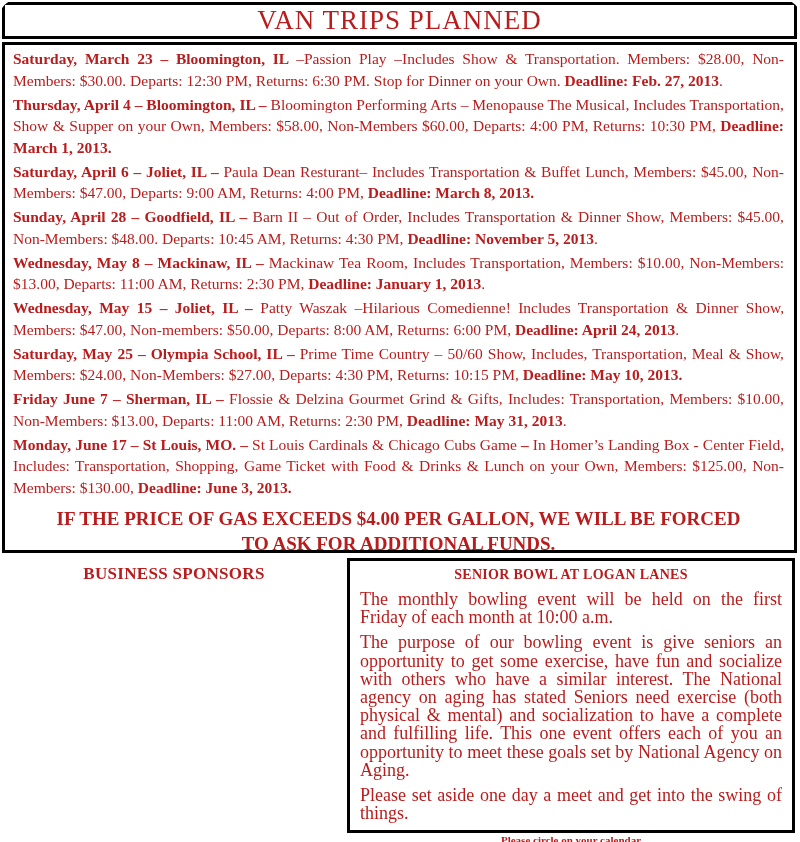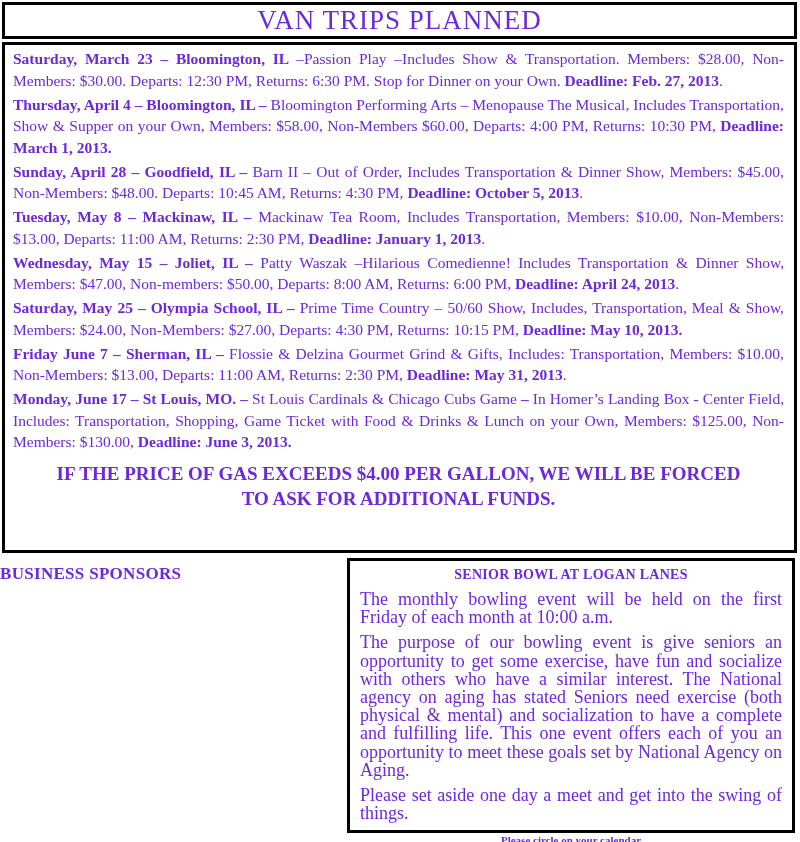--- a/index.html
+++ b/index.html
@@ -1,23 +1,24 @@
 <!DOCTYPE html>
 <html><head>
 <meta charset="utf-8">
 <style>
   html, body { margin: 0; padding: 0; background: #ffffff; }
   .page {
     position: relative;
     width: 800px;
     height: 842px;
     background: #ffffff;
-    color: #6d28d9;
+    color: #b91c1c;
     font-family: "Liberation Serif", "DejaVu Serif", serif;
     overflow: hidden;
+    border-radius: 16px;
   }
   .title-box {
     position: absolute;
     left: 2px; top: 2px; right: 3px;
     height: 37px;
     border: 3px solid #000;
     box-sizing: border-box;
     display: flex;
     align-items: center;
     justify-content: center;
@@ -52,20 +53,21 @@
     line-height: 25px;
   }
   .bottom-area {
     position: absolute;
     left: 0; top: 558px; right: 0; bottom: 0;
   }
   .sponsors-col {
     position: absolute;
     left: 0; top: 6px;
     width: 348px;
+    text-align: center;
   }
   .sponsors-col h2 {
     margin: 0;
     font-size: 17px;
     font-weight: bold;
     letter-spacing: 0.3px;
   }
   .senior-box {
     position: absolute;
     left: 347px; top: 0;
@@ -102,22 +104,23 @@
 <div class="page">
 
   <div class="title-box">
     <h1>VAN TRIPS PLANNED</h1>
   </div>
 
   <div class="main-box">
     <div>
         <p class="trip"><span class="b">Saturday, March 23 – Bloomington, IL </span><span>–Passion Play –Includes Show &amp; Transportation. Members: $28.00, Non-Members: $30.00. Departs: 12:30 PM, Returns: 6:30 PM. Stop for Dinner on your Own. </span><span class="b">Deadline: Feb. 27, 2013</span><span>.</span></p>
         <p class="trip"><span class="b">Thursday, April 4 – Bloomington, IL – </span><span>Bloomington Performing Arts – Menopause The Musical, Includes Transportation, Show &amp; Supper on your Own, Members: $58.00, Non-Members $60.00, Departs: 4:00 PM, Returns: 10:30 PM, </span><span class="b">Deadline: March 1, 2013.</span></p>
-        <p class="trip"><span class="b">Sunday, April 28 – Goodfield, IL – </span><span>Barn II – Out of Order, Includes Transportation &amp; Dinner Show, Members: $45.00, Non-Members: $48.00. Departs: 10:45 AM, Returns: 4:30 PM, </span><span class="b">Deadline: October 5, 2013</span><span>.</span></p>
-        <p class="trip"><span class="b">Tuesday, May 8 – Mackinaw, IL – </span><span>Mackinaw Tea Room, Includes Transportation, Members: $10.00, Non-Members: $13.00, Departs: 11:00 AM, Returns: 2:30 PM, </span><span class="b">Deadline: January 1, 2013</span><span>.</span></p>
+        <p class="trip"><span class="b">Saturday, April 6 – Joliet, IL – </span><span>Paula Dean  Resturant– Includes Transportation &amp; Buffet Lunch, Members: $45.00, Non-Members: $47.00, Departs: 9:00 AM, Returns: 4:00 PM, </span><span class="b">Deadline: March 8, 2013.</span></p>
+        <p class="trip"><span class="b">Sunday, April 28 – Goodfield, IL – </span><span>Barn II – Out of Order, Includes Transportation &amp; Dinner Show, Members: $45.00, Non-Members: $48.00. Departs: 10:45 AM, Returns: 4:30 PM, </span><span class="b">Deadline: November 5, 2013</span><span>.</span></p>
+        <p class="trip"><span class="b">Wednesday, May 8 – Mackinaw, IL – </span><span>Mackinaw Tea Room, Includes Transportation, Members: $10.00, Non-Members: $13.00, Departs: 11:00 AM, Returns: 2:30 PM, </span><span class="b">Deadline: January 1, 2013</span><span>.</span></p>
         <p class="trip"><span class="b">Wednesday, May 15 – Joliet, IL – </span><span>Patty Waszak –Hilarious Comedienne! Includes Transportation &amp; Dinner Show, Members: $47.00, Non-members: $50.00, Departs: 8:00 AM, Returns: 6:00 PM, </span><span class="b">Deadline: April 24, 2013</span><span>.</span></p>
         <p class="trip"><span class="b">Saturday, May 25 – Olympia School, IL – </span><span>Prime Time Country – 50/60 Show, Includes, Transportation, Meal &amp; Show, Members: $24.00, Non-Members: $27.00, Departs: 4:30 PM, Returns: 10:15 PM, </span><span class="b">Deadline: May 10, 2013.</span></p>
         <p class="trip"><span class="b">Friday June 7 – Sherman, IL – </span><span>Flossie &amp; Delzina Gourmet Grind &amp; Gifts, Includes: Transportation, Members: $10.00, Non-Members: $13.00, Departs: 11:00 AM, Returns: 2:30 PM, </span><span class="b">Deadline: May 31, 2013</span><span>.</span></p>
         <p class="trip"><span class="b">Monday, June 17 – St Louis, MO. – </span><span>St Louis Cardinals &amp; Chicago Cubs Game </span><span class="b">– </span><span>In Homer’s Landing Box - Center Field, Includes: Transportation, Shopping, Game Ticket with Food &amp; Drinks &amp; Lunch on your Own, Members: $125.00, Non-Members: $130.00, </span><span class="b">Deadline: June 3, 2013.</span></p>
       </div>
     <p class="gas-warning">IF THE PRICE OF GAS EXCEEDS $4.00 PER GALLON, WE WILL BE FORCED TO ASK FOR ADDITIONAL FUNDS.</p>
   </div>
 
   <div class="bottom-area">
     <div class="sponsors-col">

